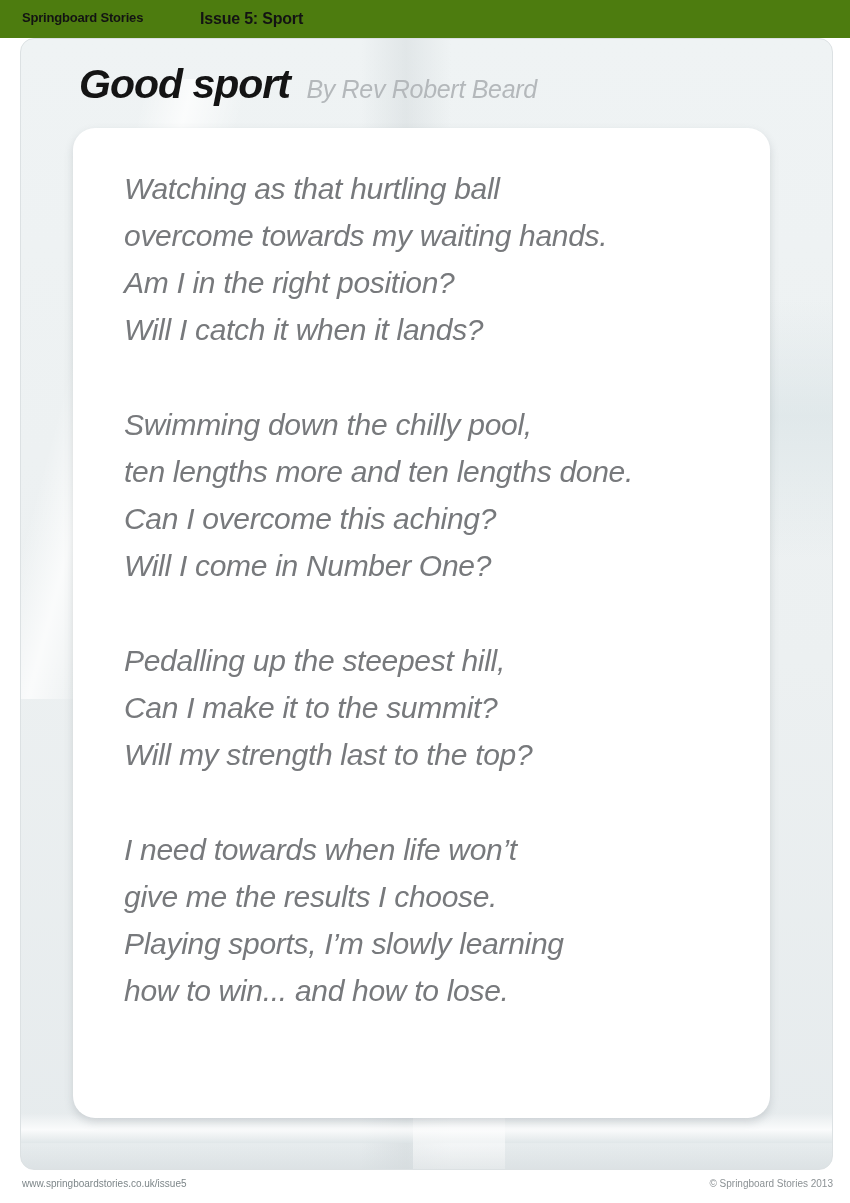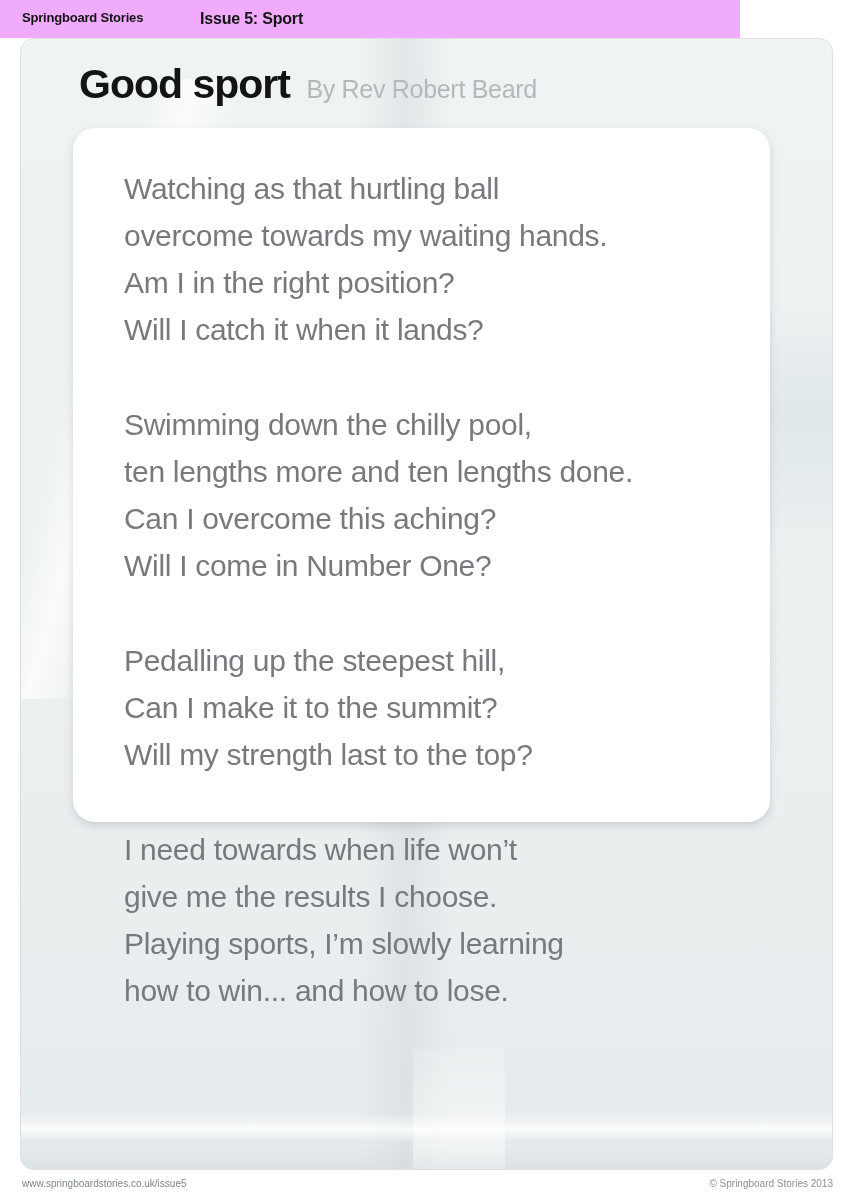--- a/index.html
+++ b/index.html
@@ -5,37 +5,38 @@
   * { margin: 0; padding: 0; box-sizing: border-box; }
   html, body { width: 850px; height: 1203px; }
   body {
     position: relative;
     background: #ffffff;
     font-family: "Liberation Sans", sans-serif;
     overflow: hidden;
   }
 
   
-  .topbar { position: absolute; left: 0; top: 0; width: 740px; height: 38px; background: #f0abfc; }
+  .topbar { position: absolute; left: 0; top: 0; width: 850px; height: 38px; background: #4d7c0f; }
   .brand {
     position: absolute; left: 22px; top: 10px;
     font-size: 13px; font-weight: bold; color: #131313; letter-spacing: -0.2px;
   }
   .issue {
     position: absolute; left: 200px; top: 10px;
     font-size: 16px; font-weight: bold; color: #131313; letter-spacing: -0.2px;
   }
 
   
   .sheet {
     position: absolute; left: 20px; top: 38px; width: 813px; height: 1132px;
     background: linear-gradient(180deg, #eff3f4 0%, #ecf0f1 55%, #e6ebed 100%);
     border: 1px solid #dce1e3;
     border-radius: 14px;
     overflow: hidden;
+    font-style: italic;
   }
 
   
   .streak { position: absolute; pointer-events: none; }
   .streak.v-band { left: 340px; top: 0; width: 90px; height: 100%;
     background: linear-gradient(90deg, rgba(203,210,213,0) 0%, rgba(203,210,213,0.38) 50%, rgba(203,210,213,0) 100%); }
   .streak.ray-left { left: -60px; top: 40px; width: 300px; height: 620px;
     background: linear-gradient(105deg, rgba(255,255,255,0) 40%, rgba(255,255,255,0.75) 50%, rgba(255,255,255,0) 62%); }
   .streak.ray-right { right: 0px; top: 260px; width: 70px; height: 260px;
     background: linear-gradient(180deg, rgba(214,225,228,0) 0%, rgba(214,225,228,0.55) 45%, rgba(214,225,228,0) 100%); }
@@ -51,21 +52,21 @@
   .page-title {
     display: inline; font-size: 41px; font-weight: bold; color: #141414; letter-spacing: -1px;
   }
   .author {
     display: inline; margin-left: 12px;
     font-size: 25px; font-weight: normal; color: #b4b8bb; letter-spacing: -0.3px;
   }
 
   
   .poem-card {
-    position: absolute; left: 52px; top: 89px; width: 697px; height: 694px;
+    position: absolute; left: 52px; top: 89px; width: 697px; height: 990px;
     background: #ffffff;
     border-radius: 22px;
     box-shadow: 0 4px 8px rgba(90,100,110,0.22);
   }
   .poem { padding: 37px 28px 0 51px; }
   .stanza { margin-bottom: 48px; }
   .poem-line {
     font-size: 30px; line-height: 47px; color: #77797c; letter-spacing: -0.3px;
     white-space: nowrap;
   }

